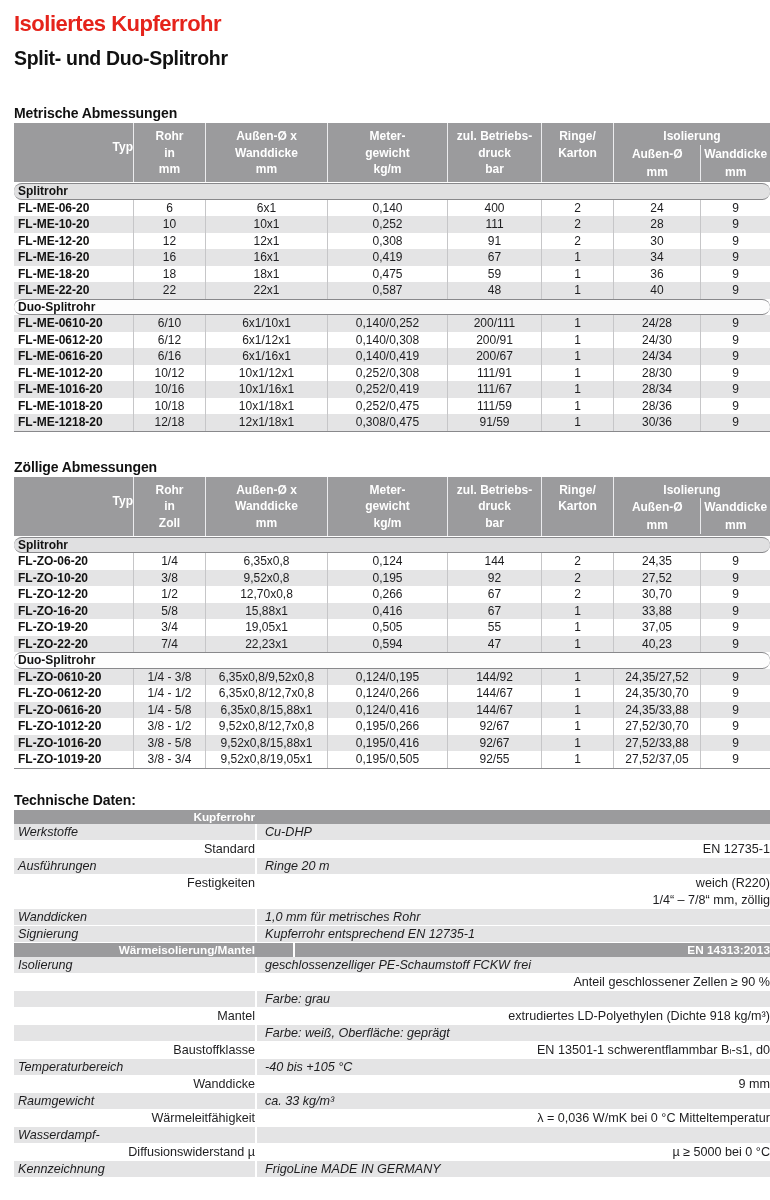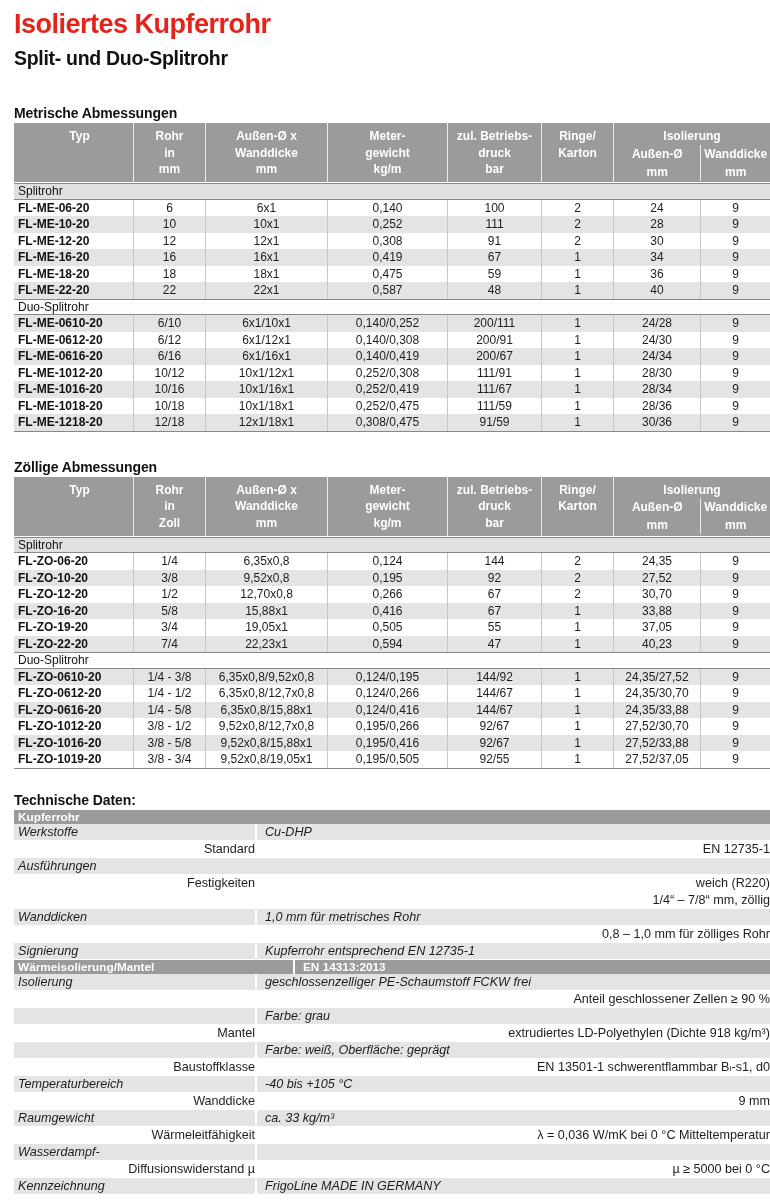--- a/index.html
+++ b/index.html
@@ -3,69 +3,69 @@
 <meta charset="utf-8">
 <style>
   html,body{margin:0;padding:0;}
   body{
     width:770px;height:1200px;overflow:hidden;background:#ffffff;
     font-family:"Liberation Sans","DejaVu Sans",sans-serif;
     color:#1d1d1f;-webkit-font-smoothing:antialiased;
   }
   .page{padding-left:14px;width:756px;}
   h1.title{
-    margin:9px 0 0 0;font-size:27px;line-height:30px;font-weight:bold;
+    margin:9px 0 0 0;font-size:22px;line-height:30px;font-weight:bold;
     letter-spacing:-0.5px;color:#e5231b;
   }
   h2.subtitle{
     margin:7px 0 0 0;font-size:19.5px;line-height:24px;font-weight:bold;
     letter-spacing:-0.3px;color:#111;
   }
   .section-title{
     font-size:14px;font-weight:bold;line-height:14px;margin:0 0 3px 0;color:#111;
     letter-spacing:-0.1px;
   }
   .dim-section{margin-top:28px;}
   .dim-section.first{margin-top:36px;}
   
   .dim-table{width:756px;font-size:12px;border-bottom:1px solid #88888b;}
   .dim-head{
     display:flex;background:#9b9b9d;color:#fff;font-weight:bold;height:60px;
     border-bottom:1px solid #fff;box-sizing:border-box;
   }
   .hcell{box-sizing:border-box;padding-top:5px;text-align:center;line-height:16.5px;}
-  .hcell.typ{text-align:center;padding-left:12px;}
+  .hcell.typ{text-align:right;padding-left:12px;margin-top:11px;}
   .hcell + .hcell, .hgroup{border-left:1px solid #ececee;box-sizing:border-box;}
   .hgroup{padding-top:5px;}
   .hgroup-title{text-align:center;line-height:16.5px;}
   .hgroup-sub{display:flex;}
   .hsub{box-sizing:border-box;text-align:center;line-height:18px;}
   .hsub + .hsub{border-left:1px solid #ececee;}
   .dim-row{display:flex;height:16.5px;line-height:16.5px;box-sizing:border-box;}
   .dim-row.gray{background:#e4e4e5;}
   .dim-row.white{background:#ffffff;}
   .cell{box-sizing:border-box;text-align:center;overflow:hidden;white-space:nowrap;}
   .cell + .cell{border-left:1px solid #c6c6c8;}
   .cell.typ{text-align:left;padding-left:4px;font-weight:bold;color:#111;}
   .dim-subheader{
-    height:16.5px;line-height:14px;box-sizing:border-box;font-weight:normal;color:#111;
-    padding-left:4px;border-top:1px solid #88888b;border-bottom:1px solid #88888b;
+    height:16.5px;line-height:14px;box-sizing:border-box;font-weight:bold;color:#111;
+    padding-left:4px;border-top:1px solid #88888b;border-bottom:1px solid #88888b;border-radius:8px;
   }
   .dim-subheader.gray{background:#e0e0e1;}
   .dim-subheader.white{background:#fdfdfd;}
   
   .c0{width:119px;} .c1{width:72px;} .c2{width:122px;} .c3{width:120px;}
   .c4{width:94px;}  .c5{width:72px;} .c6{width:87px;}  .c7{width:70px;}
   .cg{width:157px;}
   
   .tech-section-title{margin-top:24px;}
   .tech-table{width:756px;font-size:12.6px;}
   .tech-bar{
     display:flex;height:14px;line-height:14px;background:#9b9b9d;color:#fff;
-    font-weight:bold;font-size:11.8px;box-sizing:border-box;margin-top:0.5px;
+    font-weight:bold;font-size:11.8px;box-sizing:border-box;margin-top:0.5px;text-align:right;
   }
   .tech-bar .t-label{width:241px;padding-left:4px;box-sizing:border-box;}
   .tech-bar .t-value{flex:1;padding-left:8px;box-sizing:border-box;border-left:2px solid #fff;margin-left:38px;}
   .tech-row{display:flex;height:17px;line-height:16px;box-sizing:border-box;border-bottom:1px solid #fff;}
   .tech-row.gray{background:#e4e4e5;font-style:italic;}
   .tech-row.white{background:#ffffff;text-align:right;}
   .tech-row .t-label{width:241px;padding-left:4px;box-sizing:border-box;white-space:nowrap;overflow:hidden;}
   .tech-row .t-value{flex:1;padding-left:8px;box-sizing:border-box;border-left:2px solid #fff;white-space:nowrap;overflow:hidden;}
 </style>
 </head>
@@ -119,21 +119,21 @@
                 </div>
               </div>
             </div>
           </div>
           <div class="dim-subheader gray">Splitrohr</div>
           <div class="dim-row white">
             <div class="cell c0 typ">FL-ME-06-20</div>
             <div class="cell c1">6</div>
             <div class="cell c2">6x1</div>
             <div class="cell c3">0,140</div>
-            <div class="cell c4">100</div>
+            <div class="cell c4">400</div>
             <div class="cell c5">2</div>
             <div class="cell c6">24</div>
             <div class="cell c7">9</div>
           </div>
           <div class="dim-row gray">
             <div class="cell c0 typ">FL-ME-10-20</div>
             <div class="cell c1">10</div>
             <div class="cell c2">10x1</div>
             <div class="cell c3">0,252</div>
             <div class="cell c4">111</div>
@@ -433,36 +433,33 @@
         <div class="tech-row gray">
           <div class="t-label">Werkstoffe</div>
           <div class="t-value">Cu-DHP</div>
         </div>
         <div class="tech-row white">
           <div class="t-label">Standard</div>
           <div class="t-value">EN 12735-1</div>
         </div>
         <div class="tech-row gray">
           <div class="t-label">Ausführungen</div>
+          <div class="t-value">Ringe 20 m</div>
         </div>
         <div class="tech-row white">
           <div class="t-label">Festigkeiten</div>
           <div class="t-value">weich (R220)</div>
         </div>
         <div class="tech-row white">
           <div class="t-label"></div>
           <div class="t-value">1/4“ – 7/8“ mm, zöllig</div>
         </div>
         <div class="tech-row gray">
           <div class="t-label">Wanddicken</div>
           <div class="t-value">1,0 mm für metrisches Rohr</div>
-        </div>
-        <div class="tech-row white">
-          <div class="t-label"></div>
-          <div class="t-value">0,8 – 1,0 mm für zölliges Rohr</div>
         </div>
         <div class="tech-row gray">
           <div class="t-label">Signierung</div>
           <div class="t-value">Kupferrohr entsprechend EN 12735-1</div>
         </div>
         <div class="tech-bar">
           <div class="t-label">Wärmeisolierung/Mantel</div>
           <div class="t-value">EN 14313:2013</div>
         </div>
         <div class="tech-row gray">

